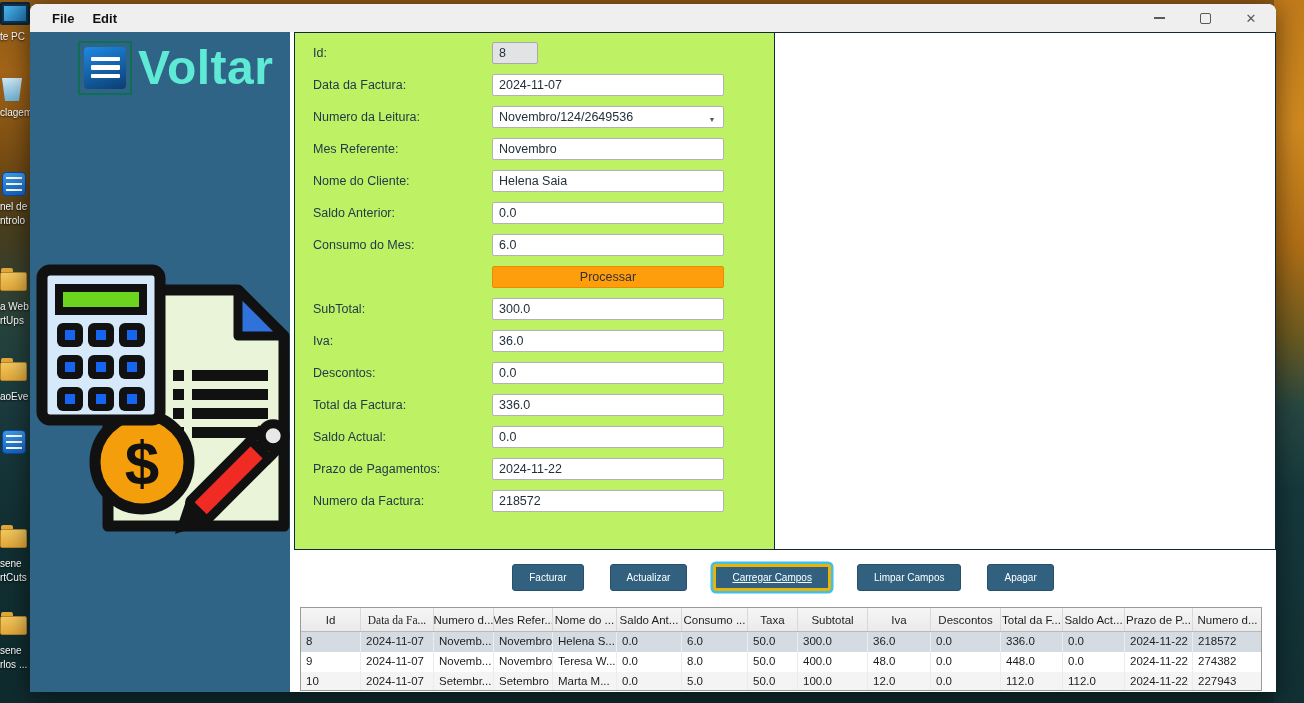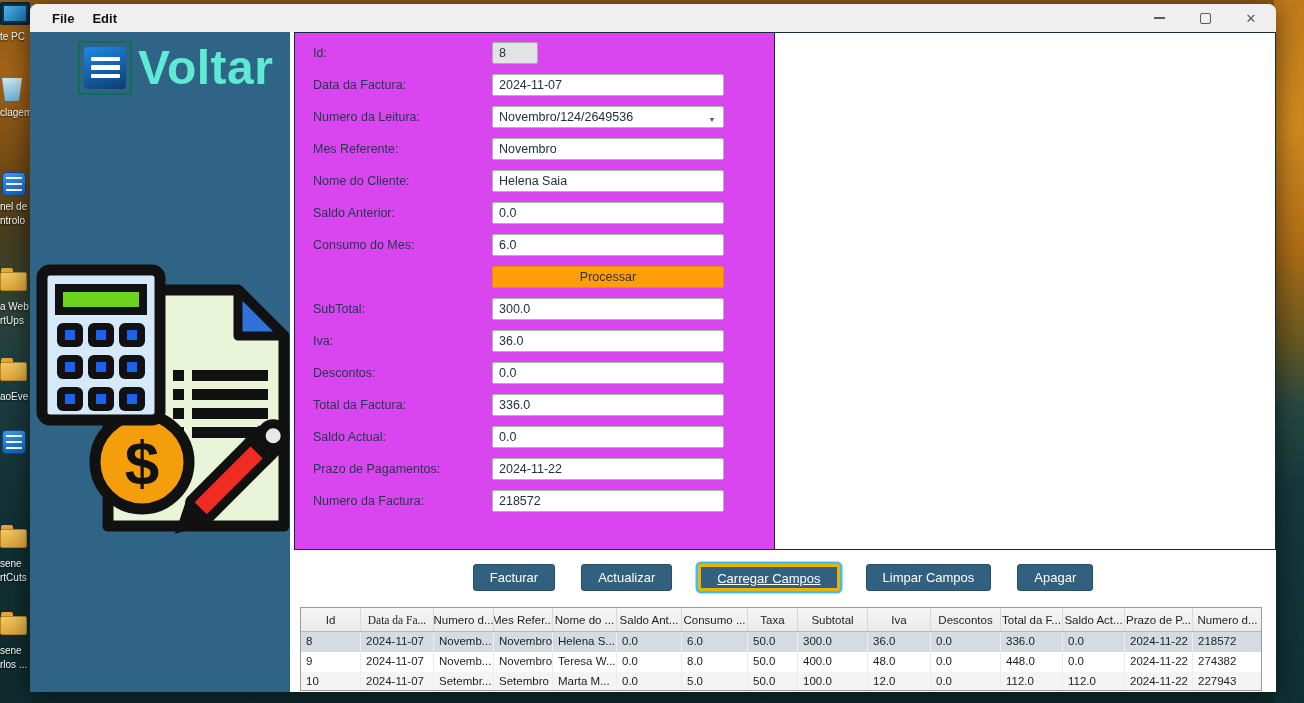--- a/index.html
+++ b/index.html
@@ -43,41 +43,41 @@
   
   .sidebar { position:absolute; left:0; top:0; width:260px; height:100%; background:#2f6486; }
   .back-button { position:absolute; left:48px; top:8px; display:flex; align-items:center; cursor:pointer; }
   .menu-btn-frame { width:50px; height:50px; border:2px solid #0f6f54; display:flex; align-items:center; justify-content:center; }
   .menu-btn { width:42px; height:42px; background:linear-gradient(160deg,#1e88e5,#0b3e70); border-radius:4px; display:flex; flex-direction:column; justify-content:center; align-items:center; gap:4px; }
   .menu-btn .bar { width:29px; height:4.5px; background:#fff; border-radius:1px; }
   .voltar { margin-left:6px; color:#5eead4; font-size:48px; font-weight:bold; letter-spacing:.5px; }
   .illustration { position:absolute; left:0; top:230px; }
 
   
-  .form-panel { position:absolute; left:264px; top:0; width:481px; height:518px; background:#d946ef;
+  .form-panel { position:absolute; left:264px; top:0; width:481px; height:518px; background:#bef264;
     border:1px solid #13293b; box-sizing:border-box; padding:9px 0 0 18px; }
   .right-panel { position:absolute; left:744px; top:0; width:502px; height:518px; background:#fff;
     border:1px solid #13293b; box-sizing:border-box; }
   .frow { display:flex; align-items:center; height:22px; margin-bottom:10px; }
   .frow label { width:179px; font-size:12.5px; color:#243a49; }
   input.tfield { border:1px solid #b2b2b2; border-radius:2px; font-size:12.5px; padding:0 6px; color:#22303c;
     width:232px; height:22px; box-sizing:border-box; font-family:inherit; background:#fff; }
   input.tfield.dis { width:46px; background:#e2e3e5; border-color:#a9a9a9; }
   .combo { width:232px; height:22px; box-sizing:border-box; border:1px solid #b2b2b2; border-radius:2px;
     display:flex; align-items:center; background:#fff; cursor:default; }
   .combo .val { flex:1; font-size:12.5px; padding-left:6px; color:#22303c; white-space:nowrap; overflow:hidden; }
   .combo .arrow { width:22px; text-align:center; }
   .combo .arrow::before { content:"▼"; font-size:7px; color:#555; }
   button.process { width:232px; height:22px; background:#ff9d0a; border:1px solid #e68c00; color:#333;
     font-size:12.5px; border-radius:2px; font-family:inherit; cursor:pointer; }
 
   
   .bottom-area { position:absolute; left:260px; top:518px; width:986px; height:142px; background:#fff; }
   .actions { position:absolute; top:14px; left:0; width:100%; display:flex; justify-content:center; gap:26px; }
-  button.action { background:#31617f; color:#fff; border:1px solid #27506b; border-radius:3px; font-size:13px;
+  button.action { background:#31617f; color:#fff; border:1px solid #27506b; border-radius:3px; font-size:10px;
     padding:4px 16px; height:27px; font-family:inherit; cursor:pointer; white-space:nowrap; }
   button.action.focused { border:3px solid #eab308; box-shadow:0 0 0 2.5px #3fc0ea;text-decoration:underline; }
 
   .grid { position:absolute; left:10px; top:57px; width:962px; height:84px; font-size:11.5px; color:#1d1d1d;
     border:1px solid #9a9a9a; box-sizing:border-box; overflow:hidden; background:#fff; }
   .gh { display:flex; height:23px; background:linear-gradient(#f6f6f6,#eaeaea); border-bottom:1px solid #b9b9b9; }
   .gh .hc { box-sizing:border-box; border-right:1px solid #d9d9d9; display:flex; align-items:center;
     justify-content:center; white-space:nowrap; overflow:hidden; flex:none; }
   .gr { display:flex; height:20px; }
   .gr.alt { background:#f4f4f4; }

